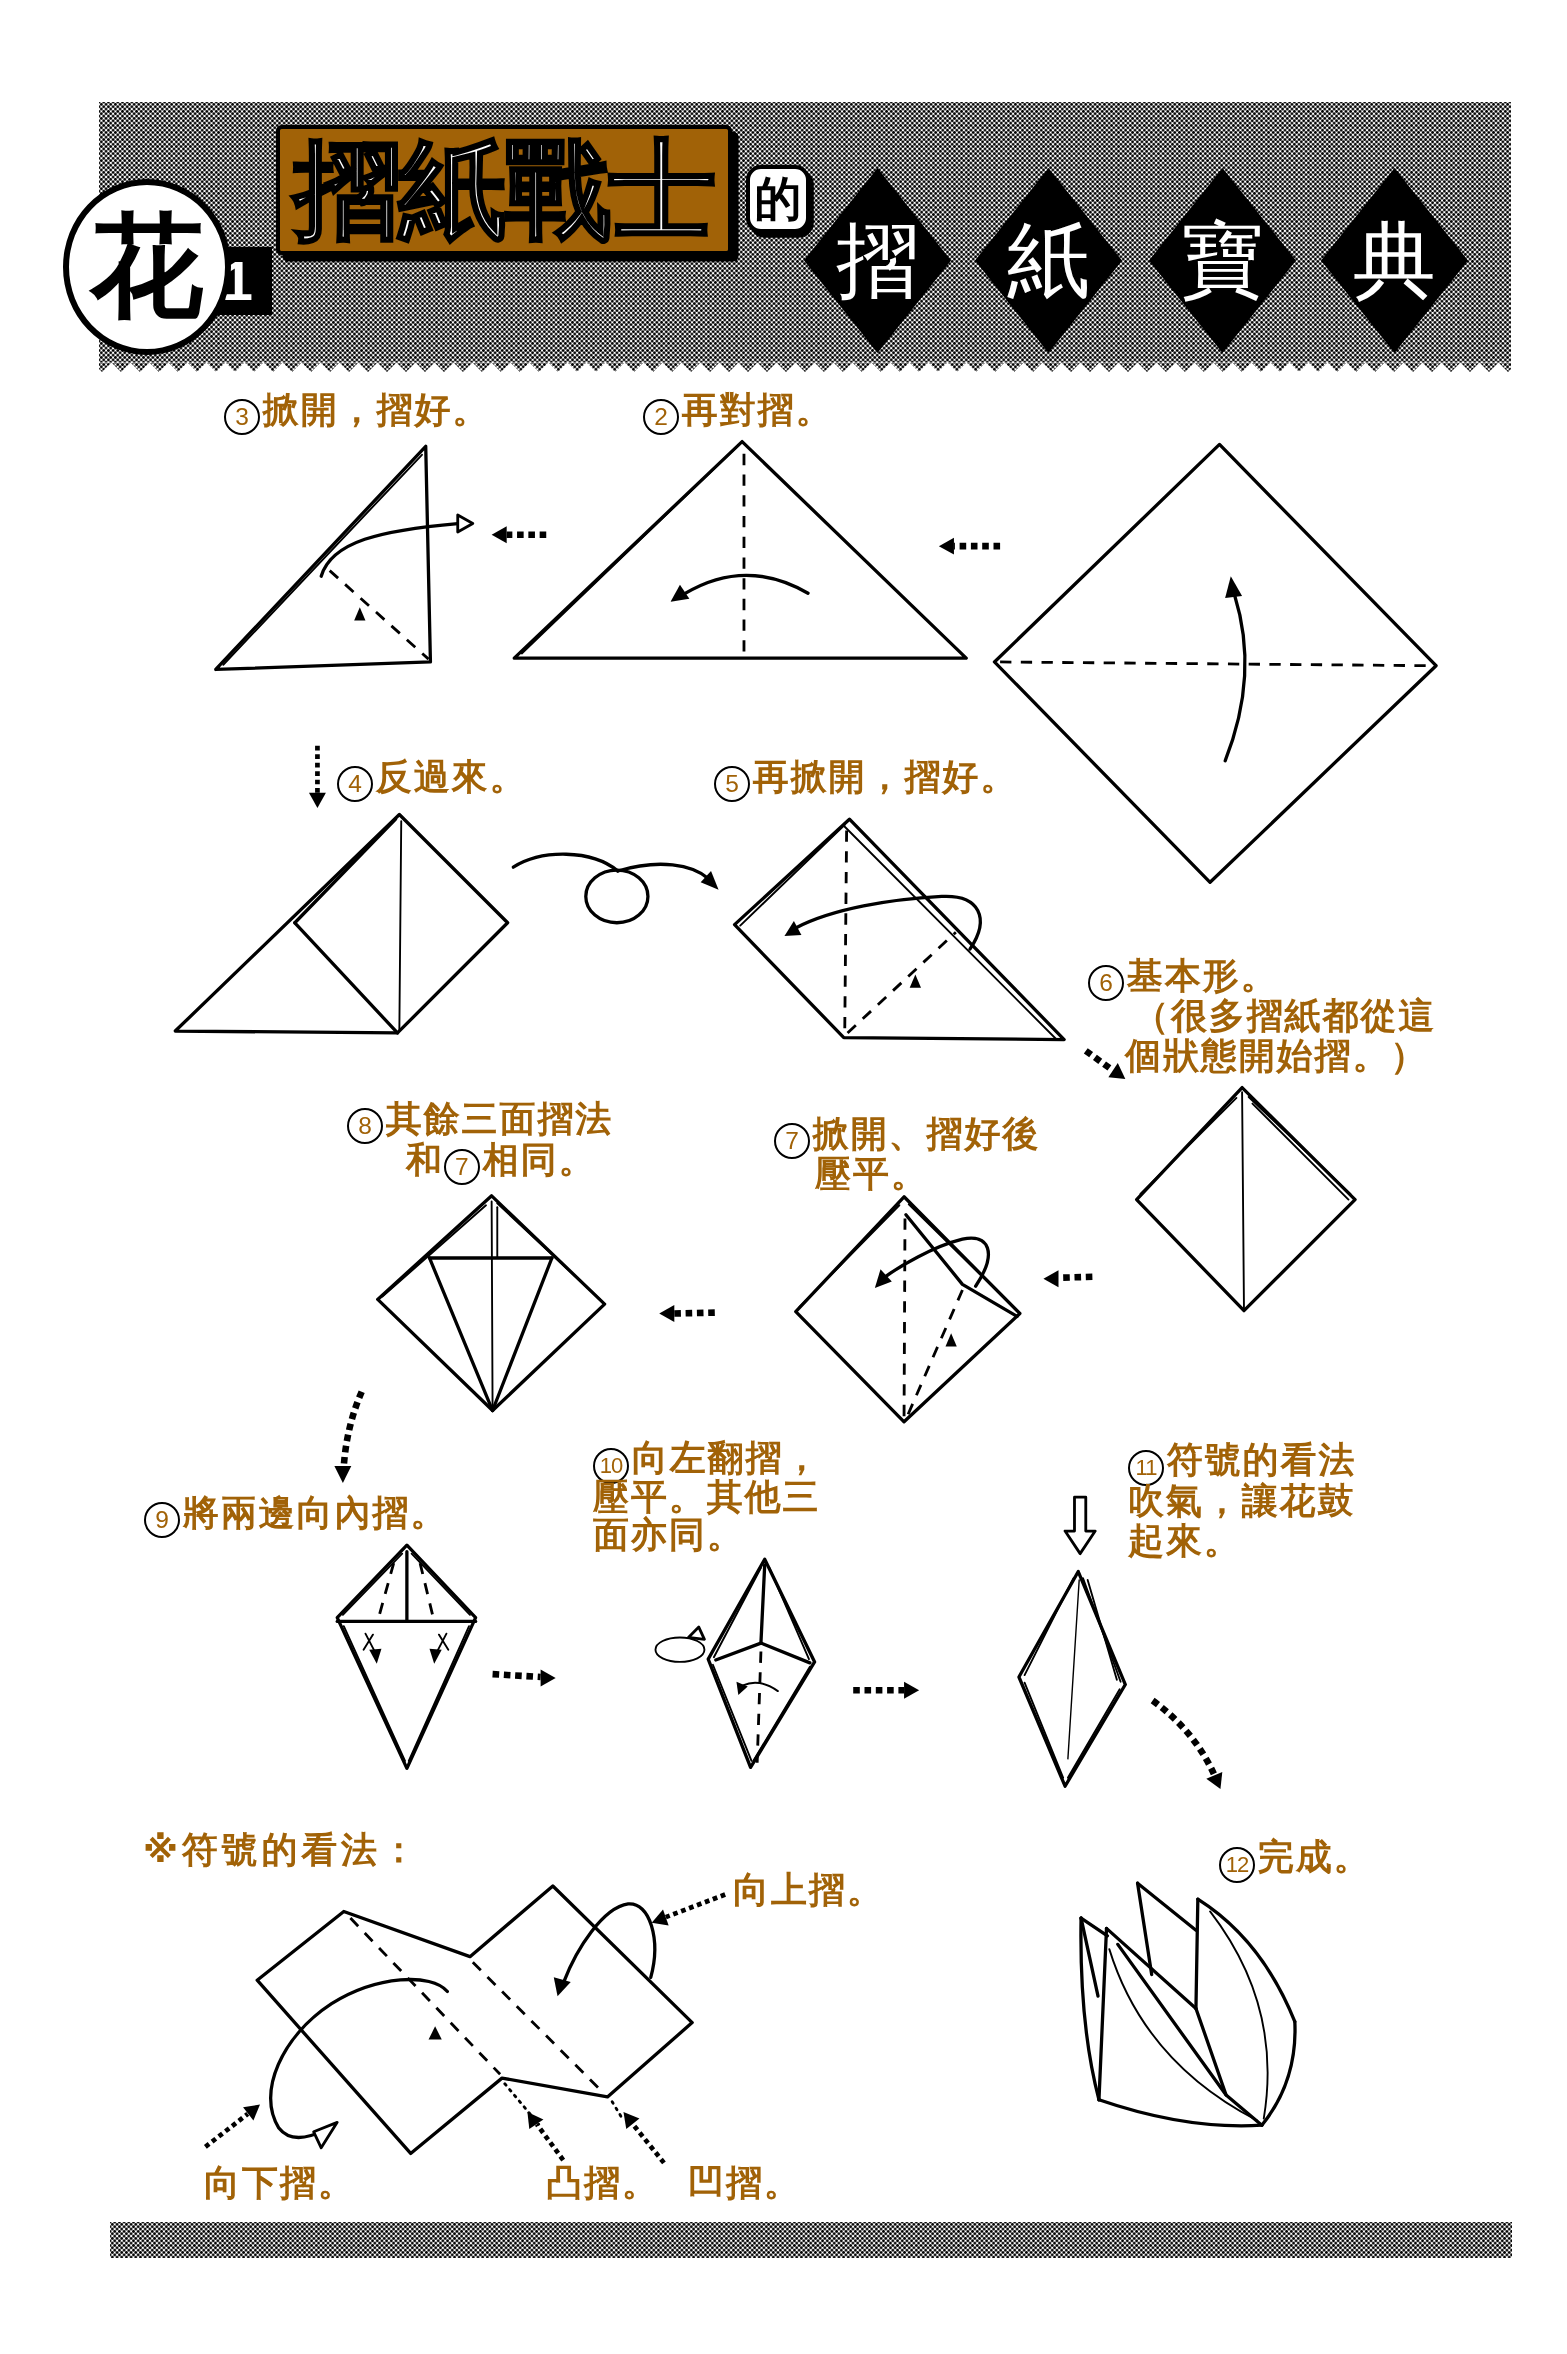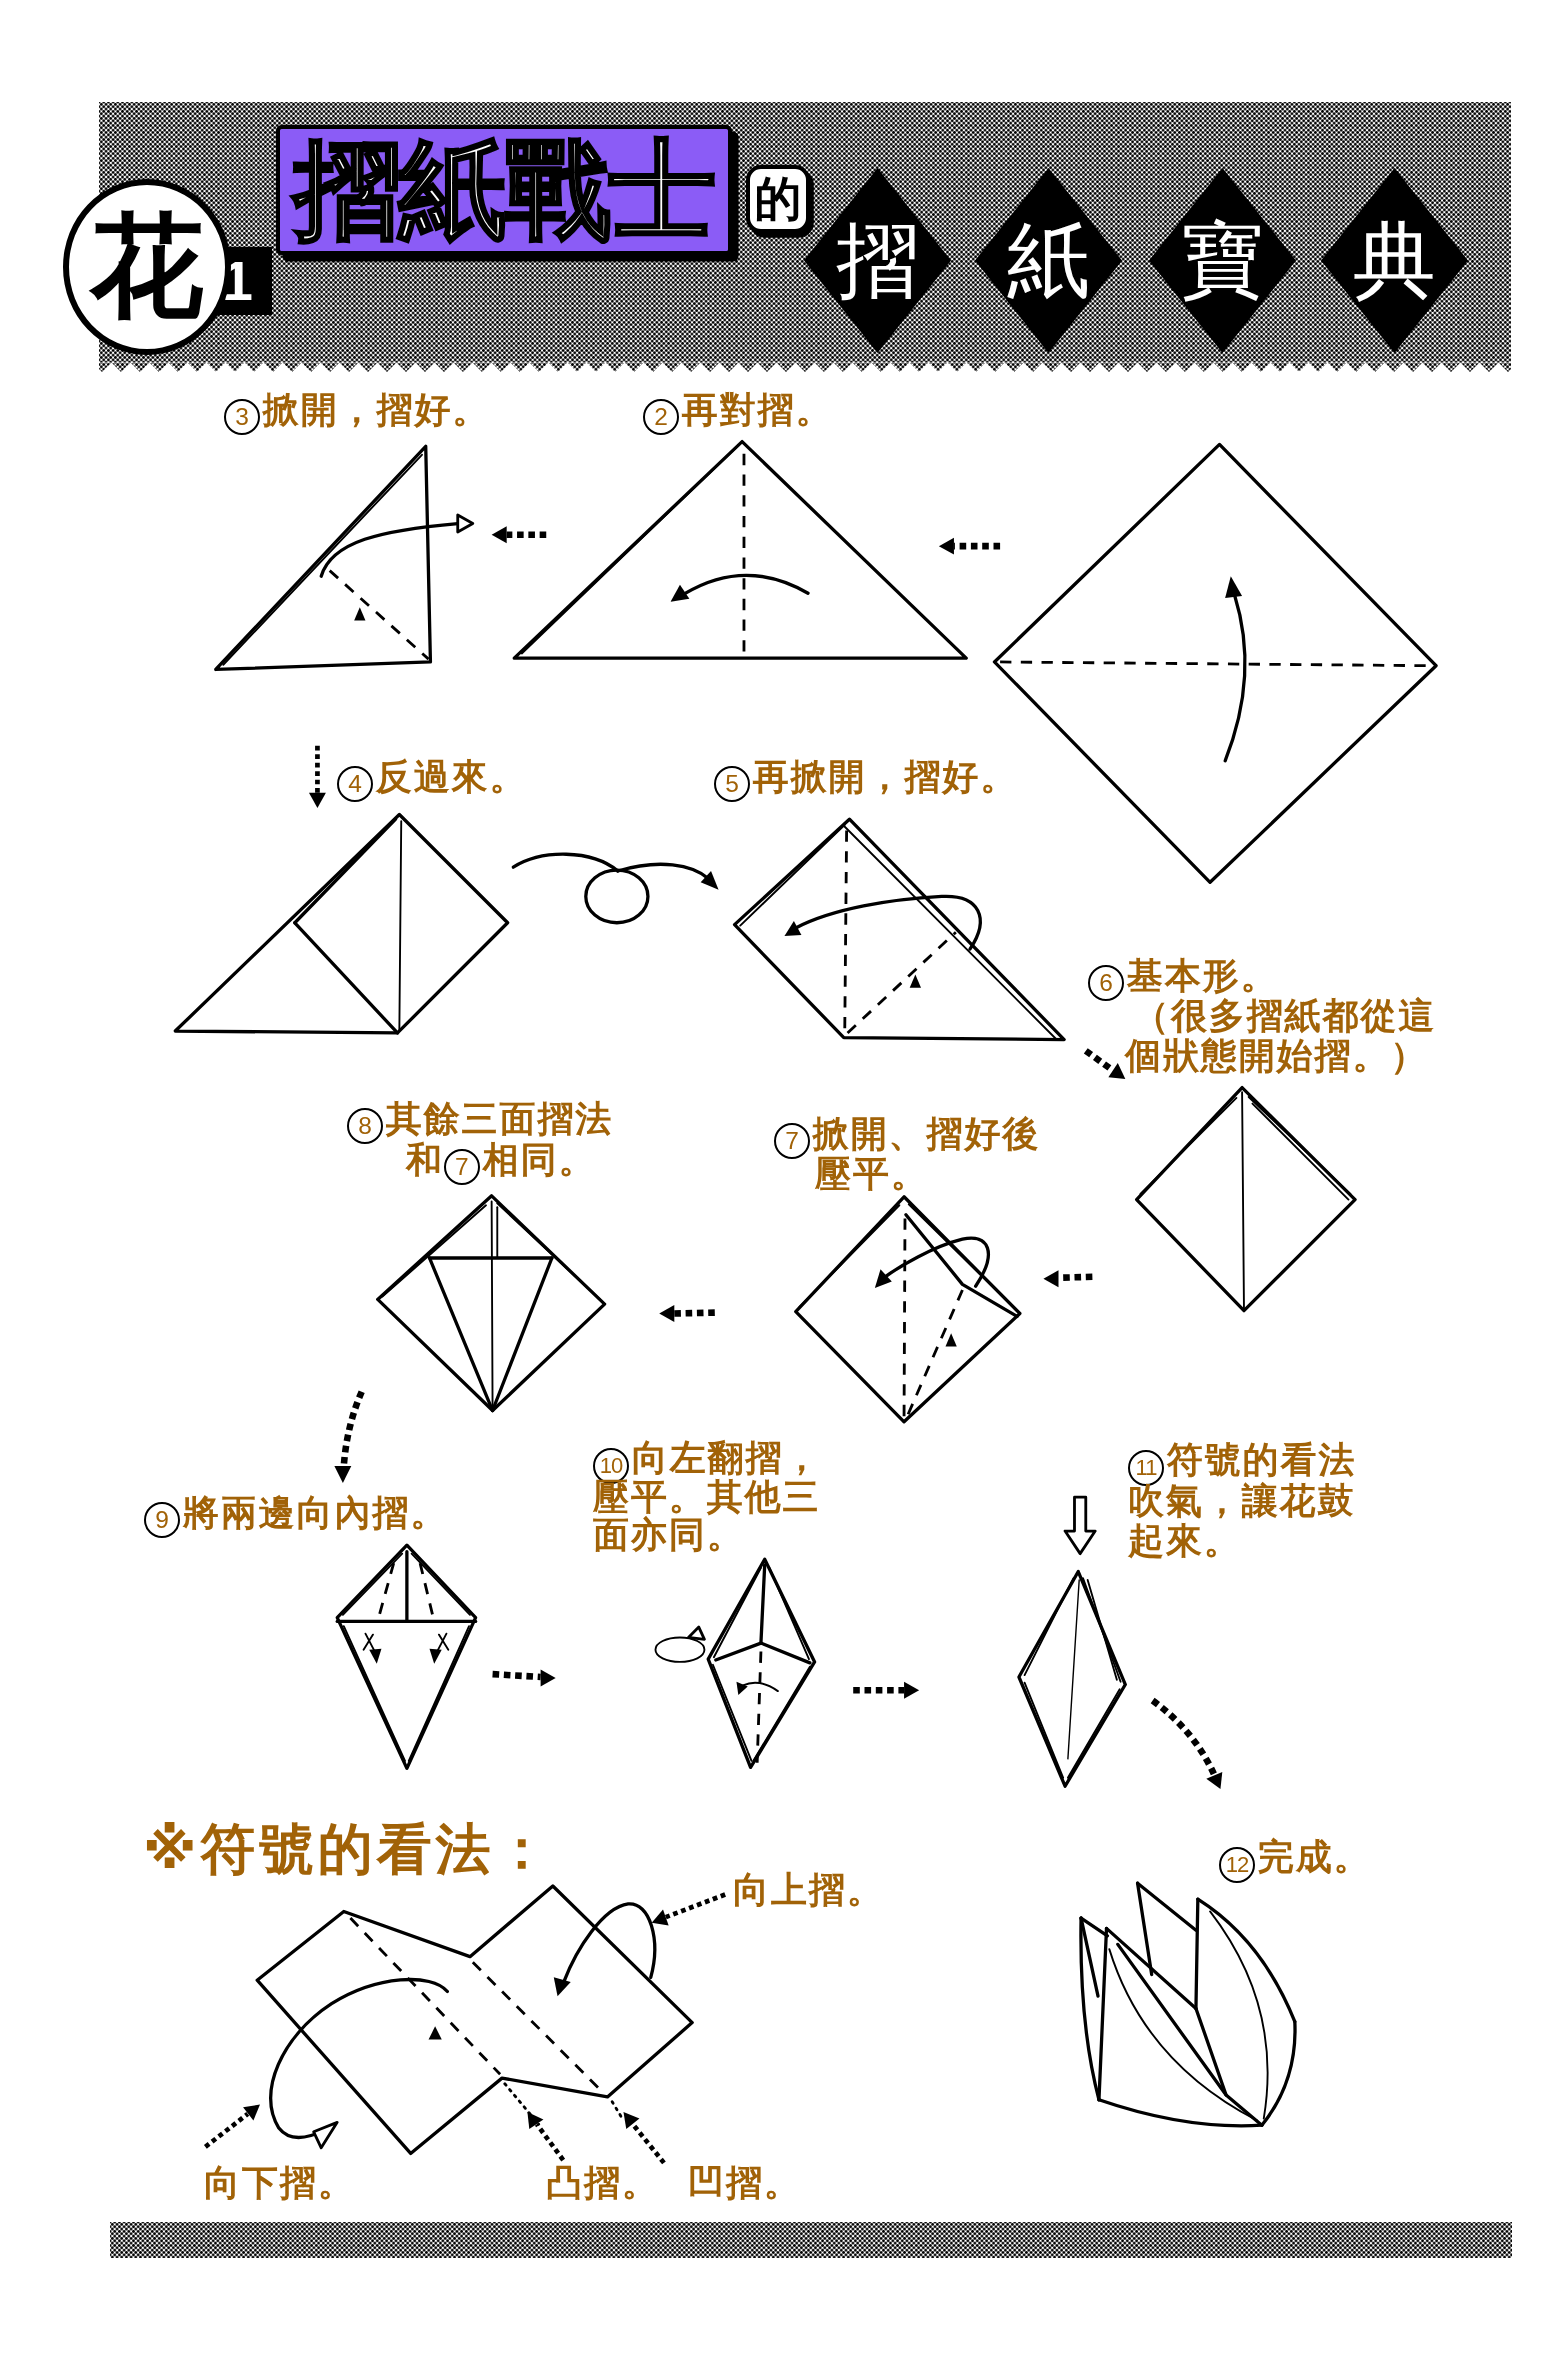--- a/index.html
+++ b/index.html
@@ -19,39 +19,39 @@
   .band-bottom { left:110px; top:2222px; width:1402px; height:36px; }
 
   
   .badge-circle { position:absolute; left:63px; top:179px; width:156px; height:164px;
                   border:6.6px solid #000; border-radius:50%; background:#fff; z-index:4;
                   text-align:center; font-size:113px; font-weight:bold; line-height:162px; }
   .badge-box { position:absolute; left:204px; top:247px; width:68px; height:68px; background:#000; z-index:3;
                color:#fff; font-family:"Liberation Sans", sans-serif; font-weight:bold; font-size:56px;
                line-height:68px; text-align:right; padding-right:0; }
   .badge-box span { display:inline-block; padding-right:19px; }
-  .series { position:absolute; left:276px; top:125px; width:448px; height:122px; background:#8b5cf6;
+  .series { position:absolute; left:276px; top:125px; width:448px; height:122px; background:#a16207;
             border:4.7px solid #000; border-radius:5.6px; box-shadow:6.6px 6.6px 0 #000; z-index:3;
             text-align:center; font-size:107px; font-weight:900; line-height:122px; letter-spacing:-1.9px;
             color:#fff; -webkit-text-stroke:2.8px #000; white-space:nowrap; overflow:hidden; }
   .particle { position:absolute; left:746px; top:165px; width:56px; height:60px; background:#fff;
               border:4.7px solid #000; border-radius:15px; box-shadow:3.8px 4.7px 0 #000; z-index:3;
               text-align:center; font-size:47px; font-weight:bold; line-height:60px; }
   .diamond { position:absolute; top:168px; width:147px; height:185px; background:#000; z-index:3;
              clip-path:polygon(50% 0, 100% 50%, 50% 100%, 0 50%);
              color:#fff; text-align:center; font-family:"DejaVu Serif", serif; font-size:83px; line-height:185px; }
 
   
   .lbl { position:absolute; font-family:"DejaVu Sans", sans-serif; font-size:36px; font-weight:bold;
          line-height:41px; letter-spacing:1.9px; white-space:nowrap; color:#a16207; z-index:5; }
   .cn { display:inline-block; width:32px; height:32px; border:2.4px solid #000; border-radius:50%;
         font-family:"Liberation Sans", sans-serif; font-size:24.5px; font-weight:normal; line-height:32px;
         text-align:center; vertical-align:-2.8px; letter-spacing:0; margin-right:2.8px; }
   .cn2 { font-size:22px; letter-spacing:-0.9px; }
-  .legend-title { font-size:55px; letter-spacing:3.8px; }
+  .legend-title { font-size:36px; letter-spacing:3.8px; }
 
   
   svg.art { position:absolute; left:0; top:0; z-index:2; }
   .ln { stroke:#000; stroke-width:3.5; fill:none; stroke-linejoin:round; stroke-linecap:round; }
   .thin { stroke-width:2; }
   .dash { stroke-dasharray:12 10; stroke-width:3; stroke-linecap:butt; }
   .dots { stroke:#000; stroke-width:7; stroke-dasharray:7 5; fill:none; }
   .dots-s { stroke:#000; stroke-width:5; stroke-dasharray:5 4; fill:none; }
   .dotted-line { stroke:#000; stroke-width:3; stroke-dasharray:2 6; fill:none; stroke-linecap:round; }
   .head { fill:#000; stroke:none; }

